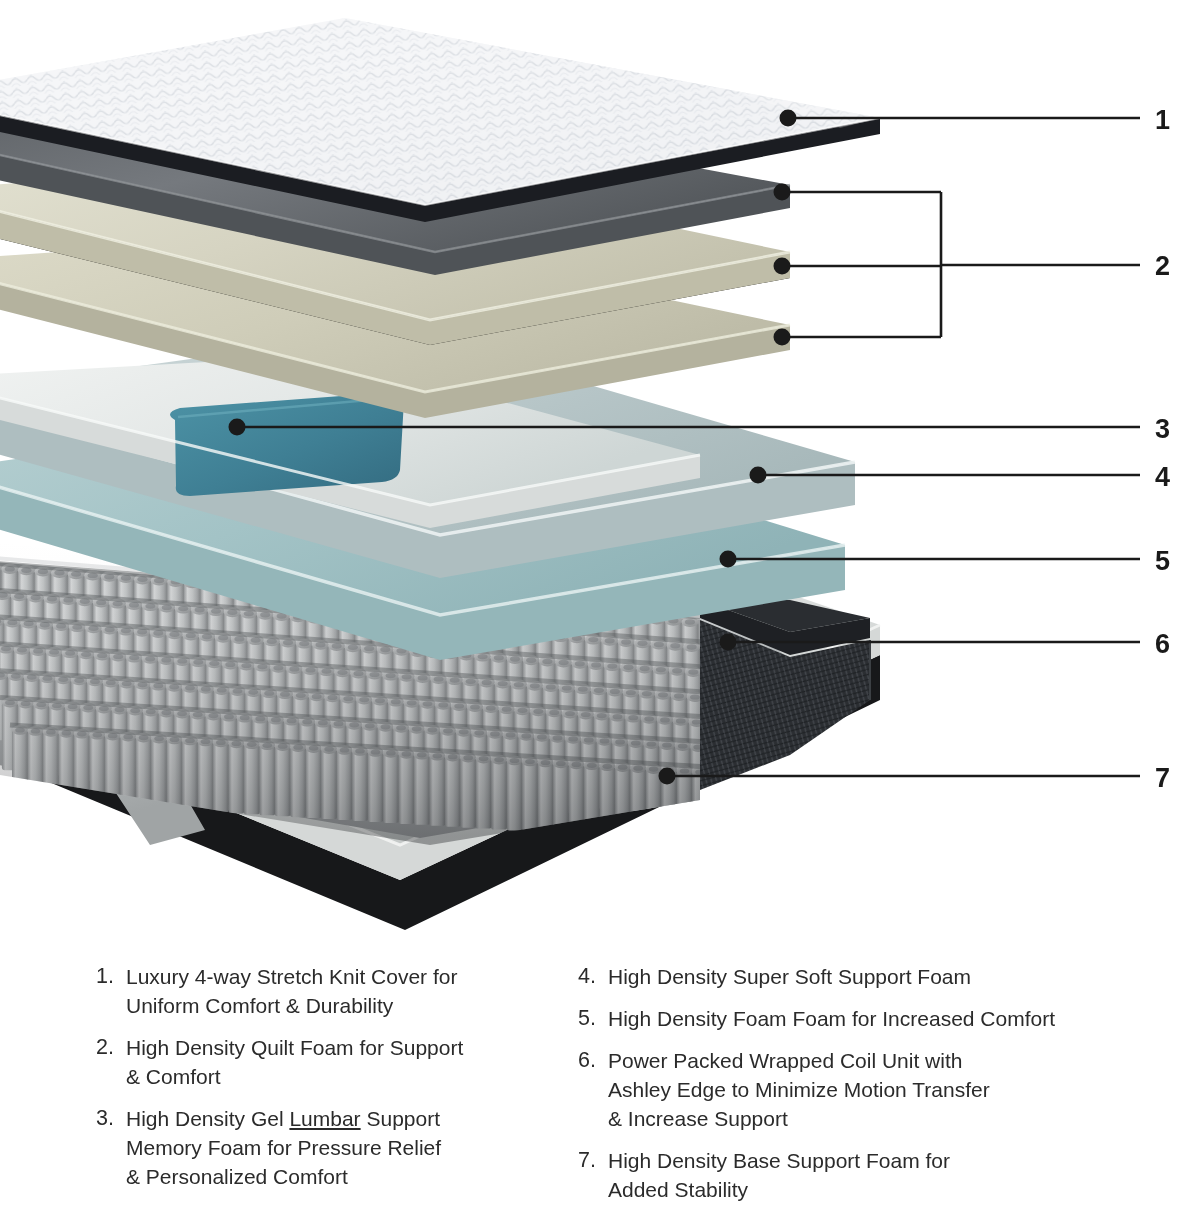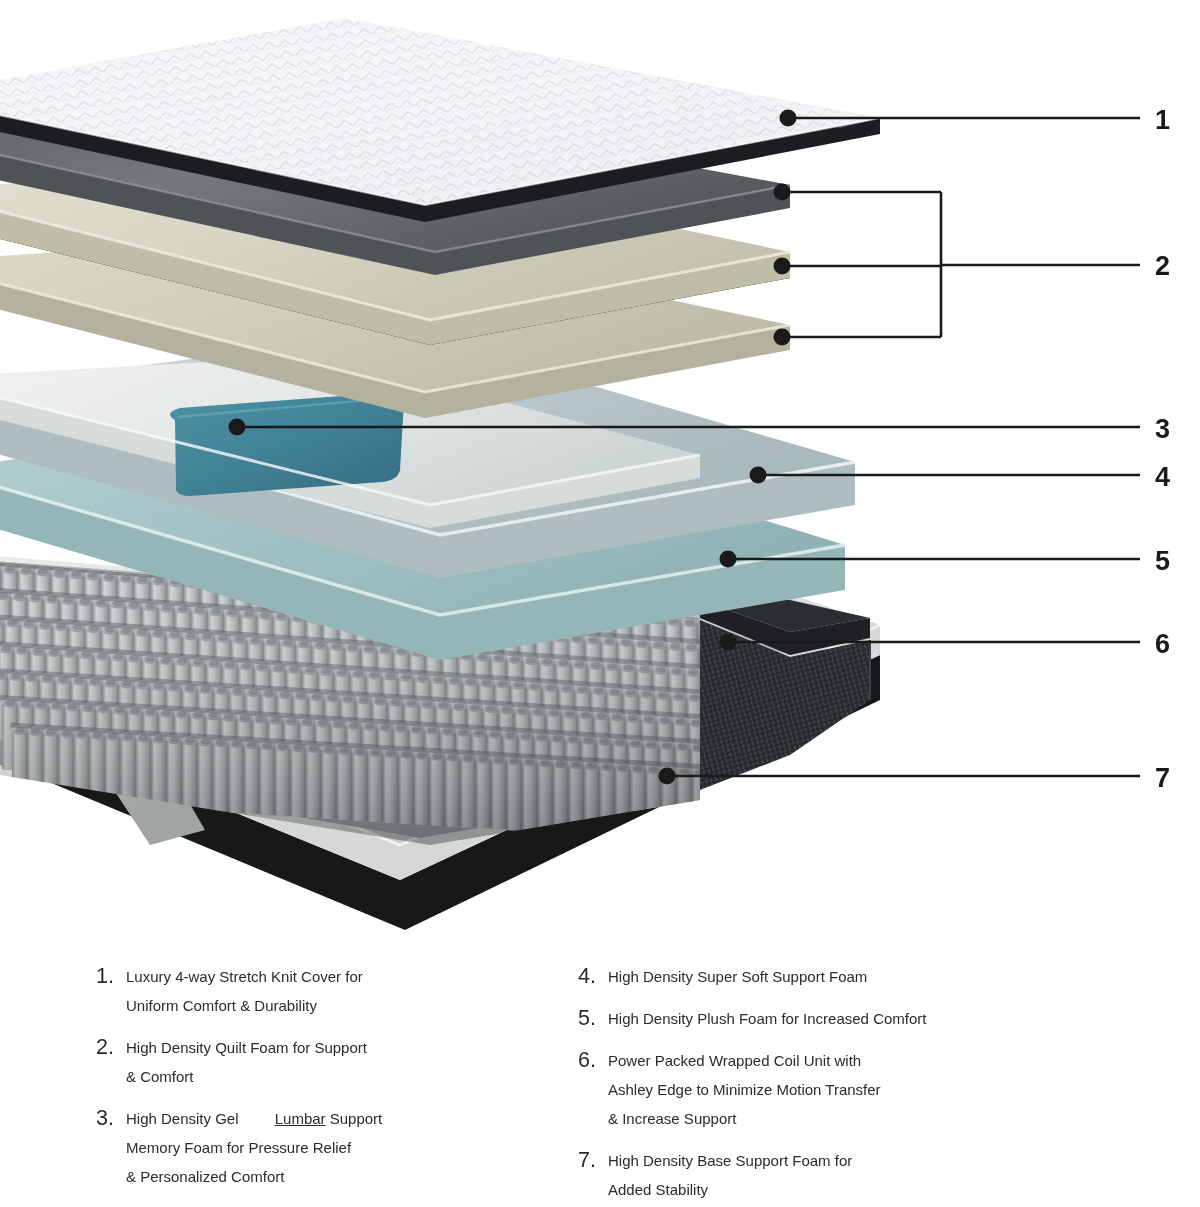--- a/index.html
+++ b/index.html
@@ -77,28 +77,28 @@
   .legend-num {
     flex: 0 0 auto;
     width: 30px;
     font-size: 21.5px;
     line-height: 29px;
     font-weight: 400;
     color: #2b2b2b;
   }
   .legend-text {
     flex: 1 1 auto;
-    font-size: 15px;
+    font-size: 21px;
     line-height: 29px;
     font-weight: 400;
     color: #2b2b2b;
     white-space: pre-line;
   }
   .legend-text b { font-weight: 400; }
-  .legend-text u { text-decoration: underline; margin-left: 32px; }
+  .legend-text u { text-decoration: underline; }
 </style>
 </head>
 <body>
 
 <div id="diagram-area">
 
   <svg id="diagram-svg" viewBox="0 0 1200 950" preserveAspectRatio="none">
     <defs>
 
       <pattern id="knitTex" width="16" height="11" patternUnits="userSpaceOnUse" patternTransform="rotate(-8)">
@@ -1298,21 +1298,21 @@
         <div class="legend-text">High Density Gel <u>Lumbar</u> Support<br>Memory Foam for Pressure Relief<br>&amp; Personalized Comfort</div>
       </div>
     </div>
   <div class="legend-col" id="legend-col-right">
       <div class="legend-item">
         <div class="legend-num">4.</div>
         <div class="legend-text">High Density <b>Super Soft</b> Support Foam</div>
       </div>
       <div class="legend-item">
         <div class="legend-num">5.</div>
-        <div class="legend-text">High Density <b>Plush</b> Foam for Increased Comfort</div>
+        <div class="legend-text">High Density <b>Foam</b> Foam for Increased Comfort</div>
       </div>
       <div class="legend-item">
         <div class="legend-num">6.</div>
         <div class="legend-text">Power Packed Wrapped Coil Unit with<br>Ashley Edge to Minimize Motion Transfer<br>&amp; Increase Support</div>
       </div>
       <div class="legend-item">
         <div class="legend-num">7.</div>
         <div class="legend-text">High Density Base Support Foam for<br>Added Stability</div>
       </div>
     </div>

